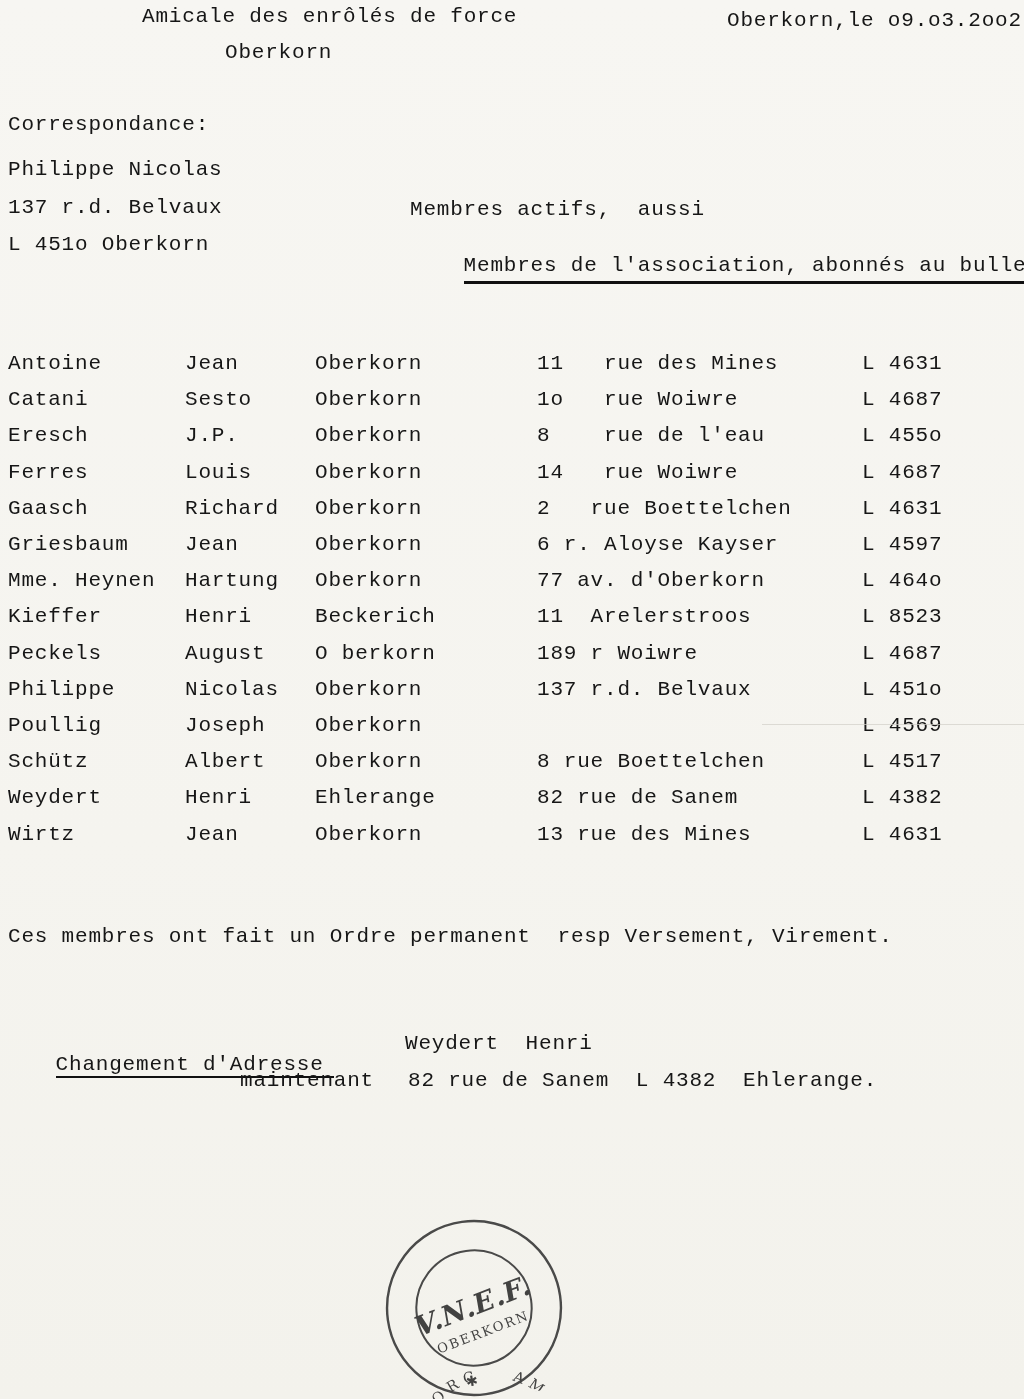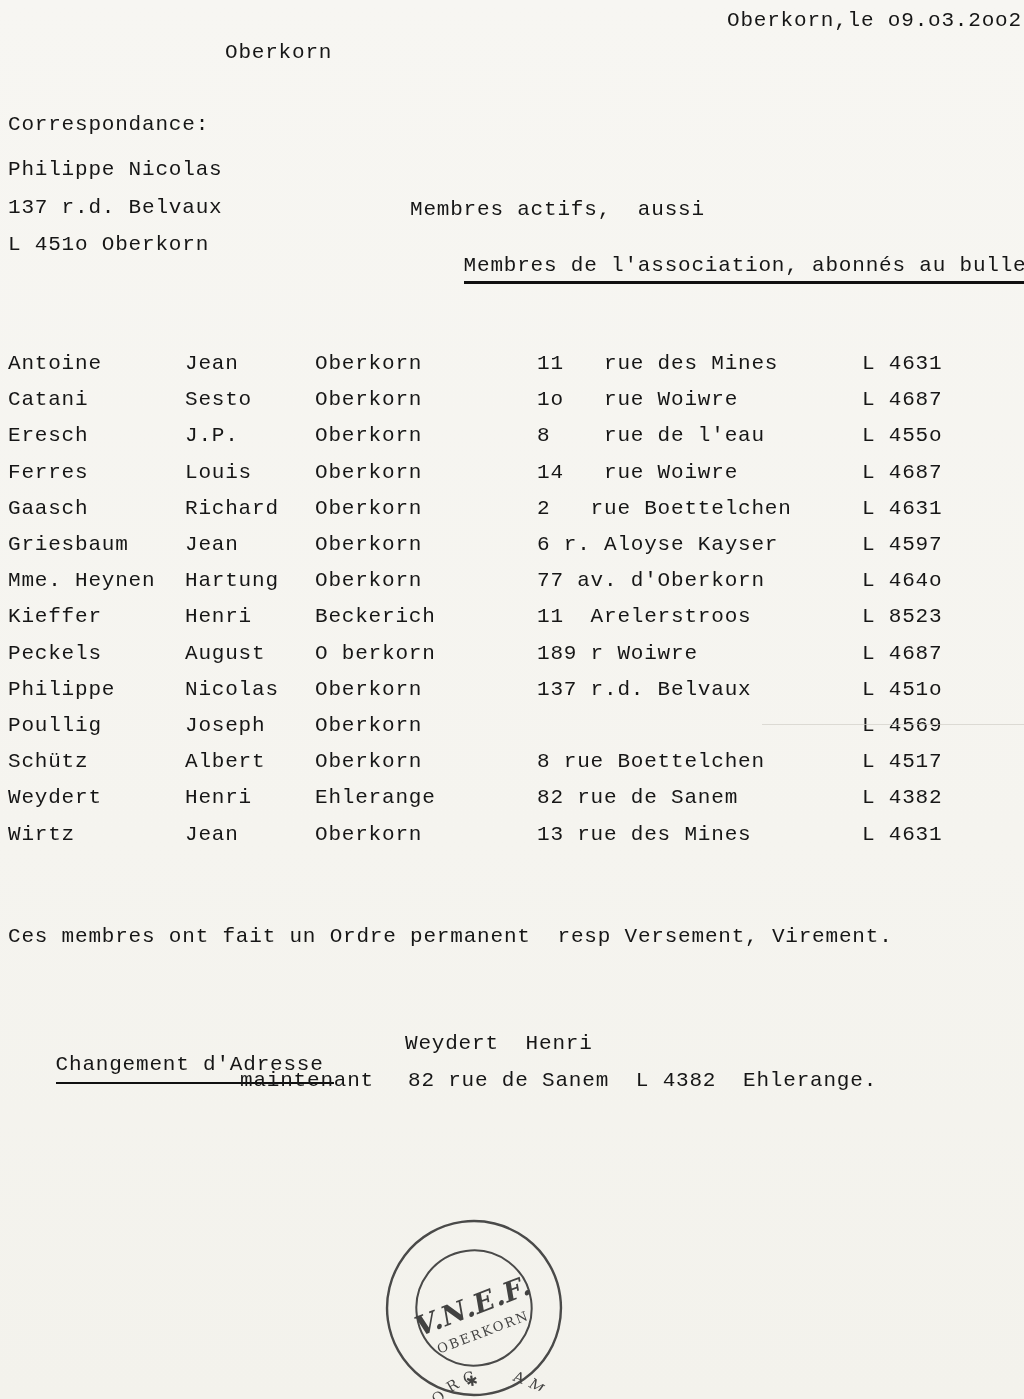--- a/index.html
+++ b/index.html
@@ -16,21 +16,21 @@
   }
   .abs { position:absolute; white-space:pre; }
   .u-full {
     display:inline-block;
     border-bottom:3px solid #101010;
     padding-bottom:4px;
   }
   .u-label {
     display:inline-block;
     border-bottom:2.5px solid #101010;
-    padding-bottom:6px;
+    padding-bottom:0;
     padding-right:10px;
   }
   .trow { position:absolute; left:8px; width:1012px; height:36px; }
   .cell { position:absolute; top:0; white-space:pre; }
   .c0 { left:0; }
   .c1 { left:177px; }
   .c2 { left:307px; }
   .c3 { left:529px; }
   .c4 { left:854px; }
   .artifact { position:absolute; background:#d2cfc8; }
@@ -40,20 +40,21 @@
     transform:rotate(-8deg);
     opacity:0.88;
   }
   .stamp-wrap svg text { fill:#2a2a2a; }
 </style>
 </head>
 <body>
 
 <div class="page">
 
+  <div class="abs" style="left:142px; top:5px;">Amicale des enrôlés de force</div>
   <div class="abs" style="left:727px; top:9px;">Oberkorn,le o9.o3.2oo2.</div>
   <div class="abs" style="left:225px; top:41px;">Oberkorn</div>
 
   <div class="abs" style="left:8px; top:113px;text-align:right;">Correspondance:</div>
   <div class="abs" style="left:8px; top:158px;">Philippe Nicolas</div>
   <div class="abs" style="left:8px; top:196px;">137 r.d. Belvaux</div>
   <div class="abs" style="left:8px; top:233px;">L 451o Oberkorn</div>
 
   <div class="abs" style="left:410px; top:198px;">Membres actifs,  aussi</div>
   <div class="abs" style="left:410px; top:231px;">

